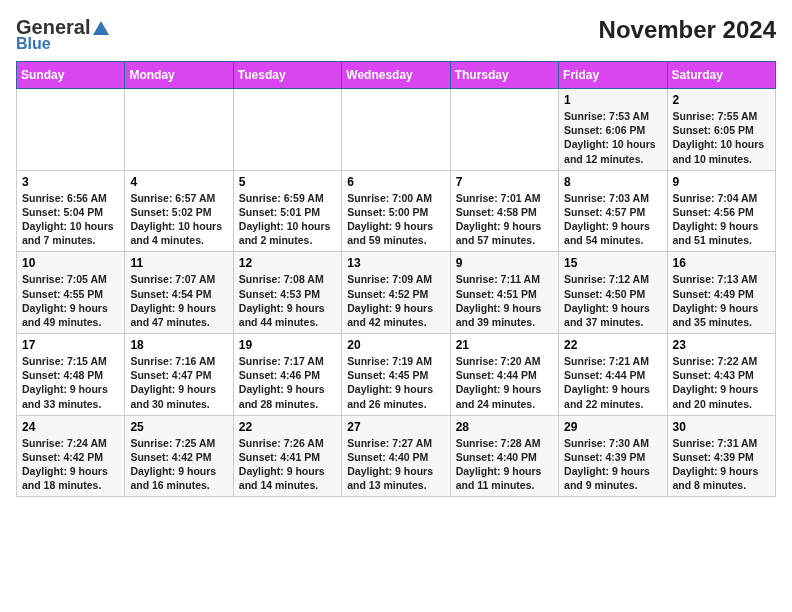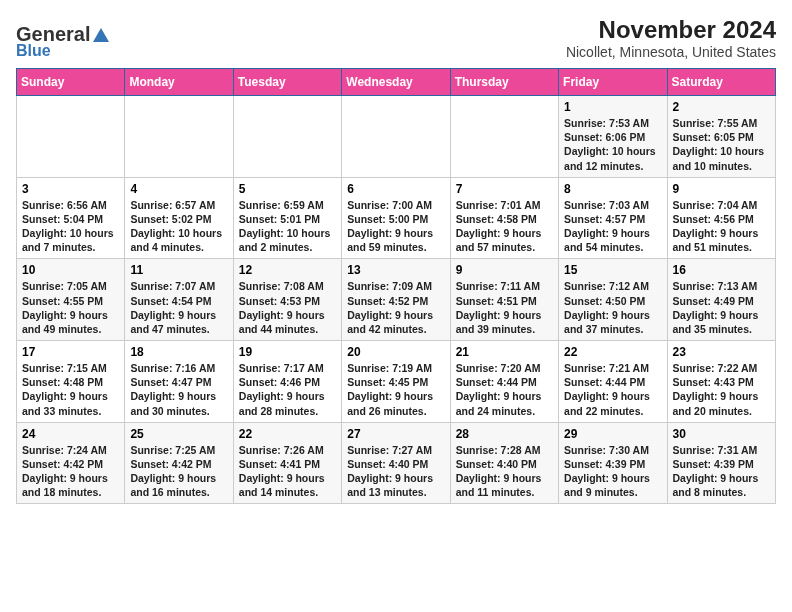--- a/index.html
+++ b/index.html
@@ -5,21 +5,21 @@
     * { box-sizing: border-box; margin: 0; padding: 0; }
     body {
       font-family: Arial, sans-serif;
       background: #fff;
       width: 792px;
       min-height: 612px;
       padding: 16px;
     }
     .header {
       display: flex;
-      align-items: flex-end;
+      align-items: flex-start;
       justify-content: space-between;
       margin-bottom: 8px;
     }
     .logo {
       display: flex;
       flex-direction: column;
       align-items: flex-start;
     }
     .title-block {
       text-align: right;
@@ -33,21 +33,21 @@
       font-size: 14px;
       font-weight: normal;
       color: #444;
     }
     .calendar {
       width: 100%;
       border-collapse: collapse;
       font-size: 11px;
     }
     .calendar thead th {
-      background: #ec4899;
+      background: #d946ef;
       color: #fff;
       padding: 6px 4px;
       text-align: left;
       font-size: 12px;
       border: 1px solid #2a65a0;
     }
     .calendar tbody td {
       border: 1px solid #ccc;
       vertical-align: top;
       padding: 4px 5px;
@@ -82,21 +82,20 @@
     <div style="display:flex;align-items:center;gap:2px;">
       <span style="font-size:20px;font-weight:bold;color:#333;">General</span>
       <svg width="18" height="18" viewBox="0 0 18 18">
         <polygon points="9,2 17,16 1,16" fill="#3375b5"></polygon>
       </svg>
     </div>
     <span style="font-size:16px;font-weight:bold;color:#3375b5;margin-top:-4px;">Blue</span>
   </div>
   <div class="title-block">
     <h1>November 2024</h1>
-    <h2>Nicollet, Minnesota, United States</h2>
   </div>
 </div>
 
 <table class="calendar">
   <thead>
     <tr>
     <th>Sunday</th>
         <th>Monday</th>
         <th>Tuesday</th>
         <th>Wednesday</th>

